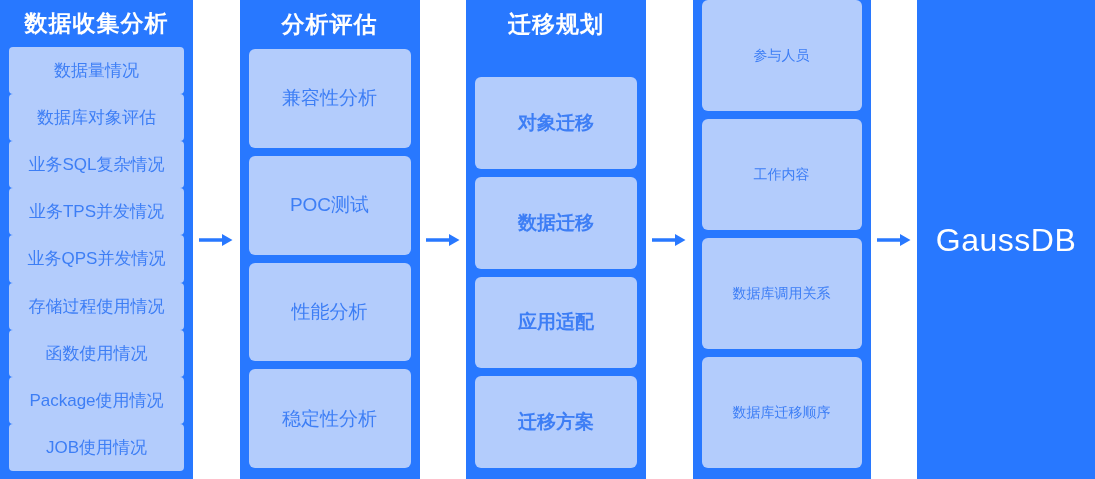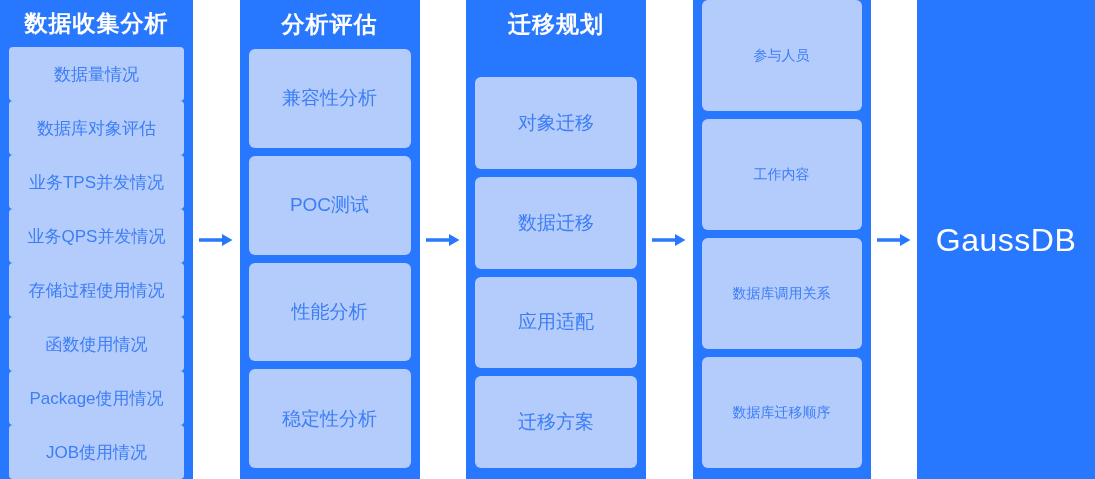--- a/index.html
+++ b/index.html
@@ -65,33 +65,33 @@
     box-sizing: border-box;
     width: 100%;
     flex: 1 1 0;
     white-space: nowrap;
     overflow: hidden;
   }
 
   
   .col-1 { width: 193px; }
   .col-1 .col-header { height: 47px; font-size: 23px; }
-  .col-1 .items { }
+  .col-1 .items { padding-bottom: 8px; }
   .col-1 .item { font-size: 17px; border-radius: 4px; }
 
   
   .col-2 { width: 180px; }
   .col-2 .col-header { height: 49px; }
   .col-2 .items { padding-bottom: 11px; gap: 8px; }
   .col-2 .item { font-size: 19px; border-radius: 6px; text-align: right; }
 
   
   .col-3 { width: 180px; gap: 28px; }
   .col-3 .col-header { height: 49px; }
-  .col-3 .items { padding-bottom: 11px; gap: 8px; }
+  .col-3 .items { padding-bottom: 11px; gap: 8px; font-weight: bold; }
   .col-3 .item { font-size: 19px; border-radius: 6px; }
 
   
   .col-4 { width: 178px; }
   .col-4 .col-header { height: 49px; }
   .col-4 .items { padding-bottom: 11px; gap: 8px; }
   .col-4 .item { font-size: 14px; border-radius: 6px; }
 
   
   .col-target {
@@ -129,20 +129,21 @@
 </head>
 <body>
 
 <div id="flow">
 
   <div class="column col-stage col-1">
     <div class="col-header">数据收集分析</div>
     <div class="items">
       <div class="item">数据量情况</div>
       <div class="item">数据库对象评估</div>
+      <div class="item">业务SQL复杂情况</div>
       <div class="item">业务TPS并发情况</div>
       <div class="item">业务QPS并发情况</div>
       <div class="item">存储过程使用情况</div>
       <div class="item">函数使用情况</div>
       <div class="item">Package使用情况</div>
       <div class="item">JOB使用情况</div>
     </div>
   </div>
 
   <div class="connector">

